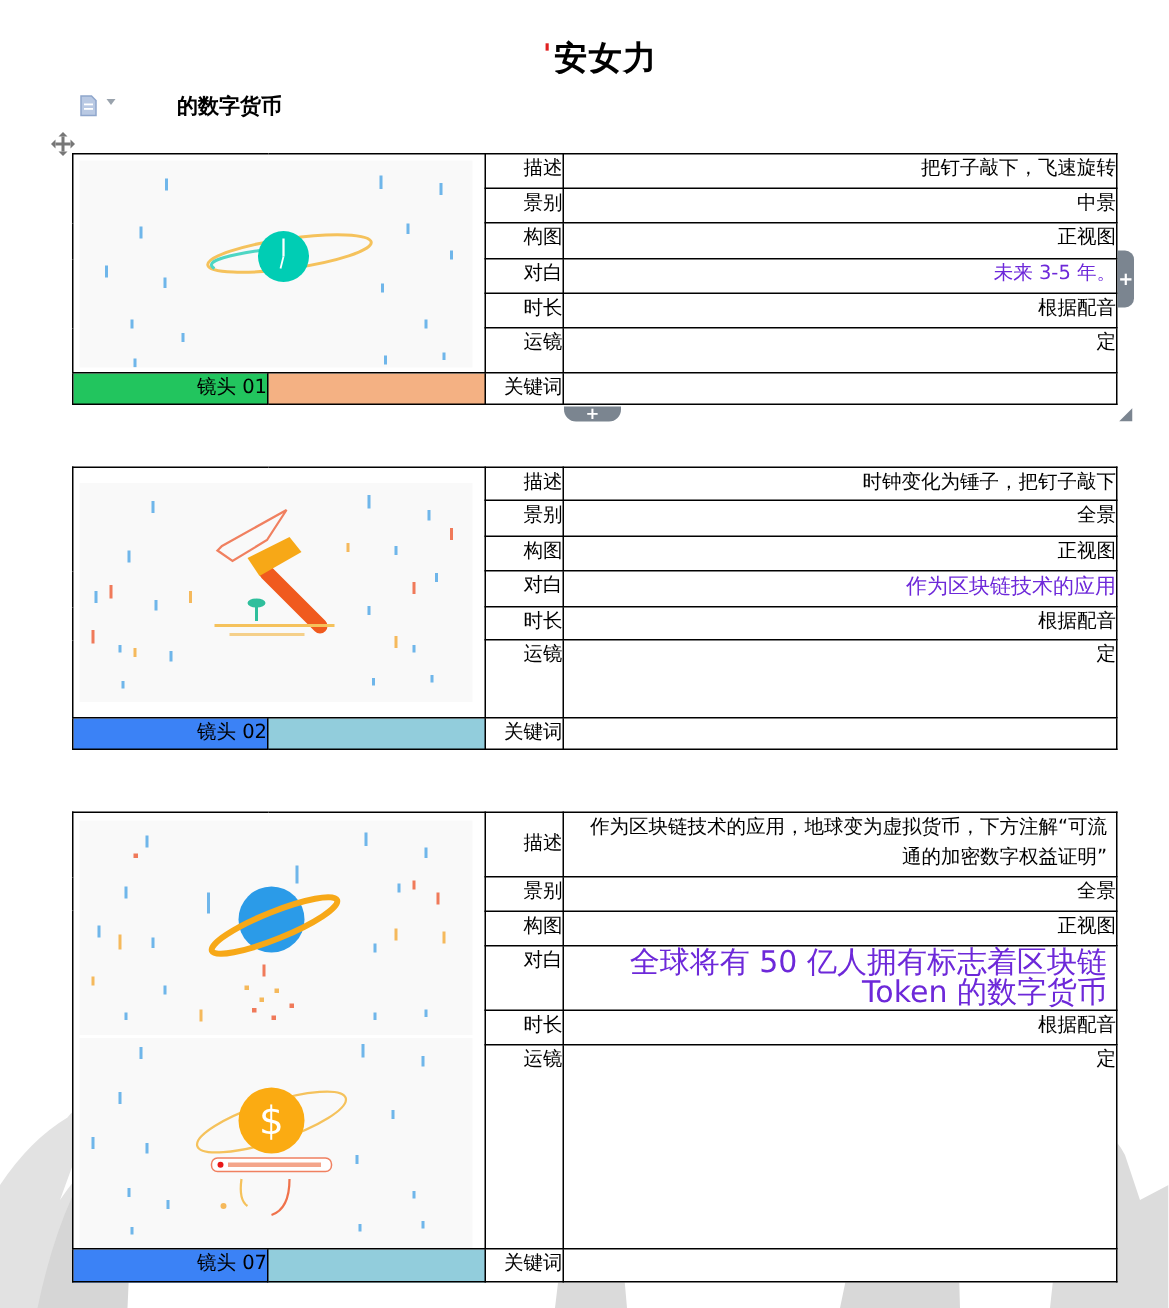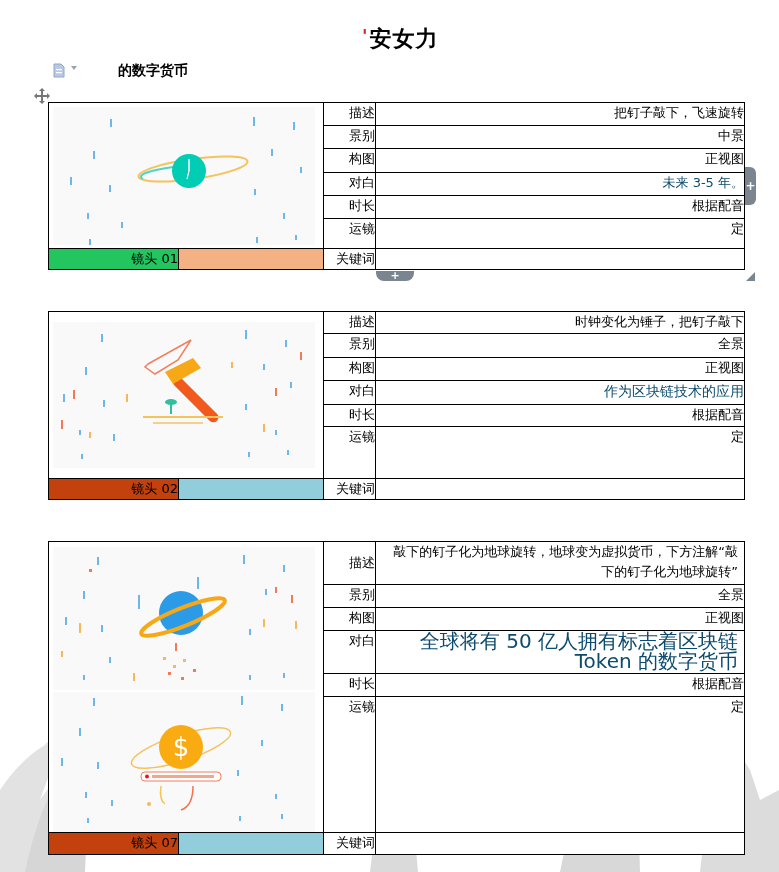--- a/index.html
+++ b/index.html
@@ -14,22 +14,22 @@
              border-right:3px solid transparent;border-top:4px solid #9aa3ad;}
   .section-title{position:absolute;left:118px;top:62px;font-size:14px;font-weight:bold;}
   .move-handle{position:absolute;left:34px;top:88px;width:16px;height:16px;}
   table.shot{position:absolute;border-collapse:collapse;table-layout:fixed;background:#fff;}
   table.shot td{border:1px solid #000;padding:0;font-size:13px;text-align:right;vertical-align:top;
                 line-height:20px;}
   td.img-cell{vertical-align:top;}
   .img-box{margin:4px 8px 0 4px;background:#f9f9f9;position:relative;overflow:hidden;}
   td.lbl{width:52px;}
   td.val{}
-  .red{color:#0c4a6e;}
-  .shot-name{background:#c2410c;font-size:13px;line-height:20px;}
+  .red{color:#6d28d9;}
+  .shot-name{background:#3b82f6;font-size:13px;line-height:20px;}
   .shot01 .shot-name{background:#22c55e;}
   .shot-color{}
   .kw{font-size:13px;}
   .add-right{position:absolute;left:745px;top:167px;width:11px;height:38px;background:#7b8590;
              border-radius:0 6px 6px 0;color:#fff;font-size:12px;font-weight:bold;text-align:center;line-height:38px;}
   .add-bottom{position:absolute;left:376px;top:271px;width:38px;height:10px;background:#7b8590;
               border-radius:0 0 8px 8px;color:#fff;font-size:11px;font-weight:bold;text-align:center;line-height:10px;}
   .resize{position:absolute;left:746px;top:272px;width:9px;height:9px;}
 </style>
 </head>
@@ -305,21 +305,21 @@
           <rect x="88" y="80" width="80" height="9" rx="4" fill="#fff" stroke="#f08060" stroke-width="1"></rect>
           <circle cx="94" cy="84.5" r="2" fill="#e81818"></circle>
           <rect x="99" y="83" width="62" height="3" fill="#f4a58a"></rect>
           <path d="M108 94 Q106 108 112 112" fill="none" stroke="#f5c25c" stroke-width="1.5"></path>
           <path d="M140 94 Q140 114 128 118" fill="none" stroke="#f0734c" stroke-width="1.5"></path>
           <circle cx="96" cy="112" r="2" fill="#f5b95c"></circle>
         </svg>
       </div>
     </td>
     <td class="lbl" style="vertical-align:middle">描述</td>
-    <td class="val" style="padding:0 6px;">敲下的钉子化为地球旋转，地球变为虚拟货币，下方注解“敲下的钉子化为地球旋转”</td>
+    <td class="val" style="padding:0 6px;">作为区块链技术的应用，地球变为虚拟货币，下方注解“可流通的加密数字权益证明”</td>
   </tr>
   <tr style="height:22px">
     <td class="lbl">景别</td>
     <td class="val">全景</td>
   </tr>
   <tr style="height:23px">
     <td class="lbl">构图</td>
     <td class="val">正视图</td>
   </tr>
   <tr style="height:43px">

